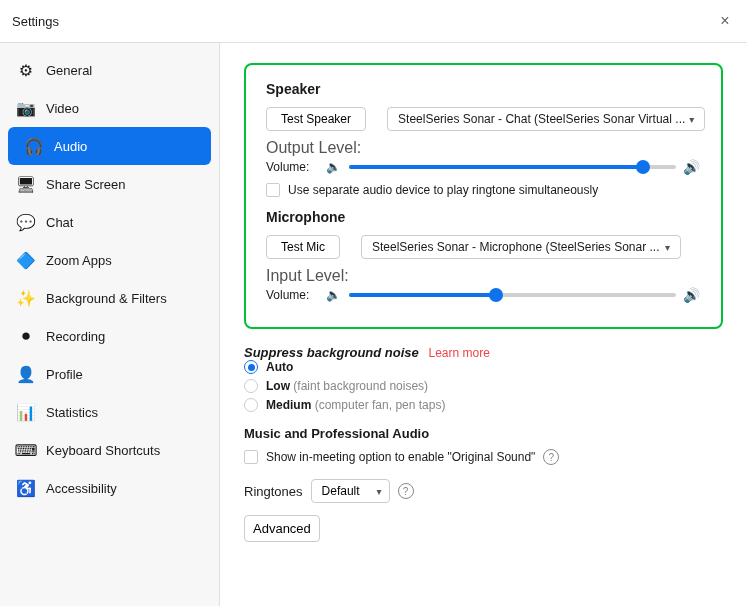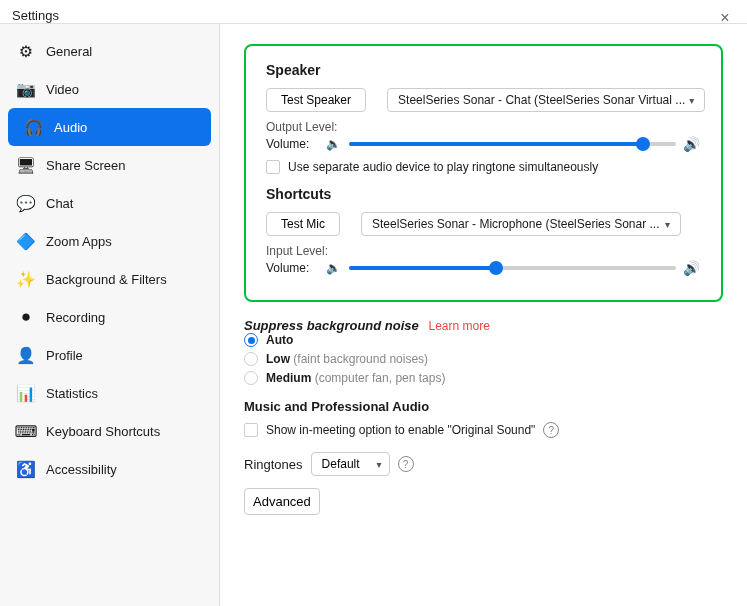--- a/index.html
+++ b/index.html
@@ -1,21 +1,21 @@
 <!DOCTYPE html>
 <html><head>
   <meta charset="utf-8">
   <style>
     * { box-sizing: border-box; margin: 0; padding: 0; }
     body { font-family: -apple-system, BlinkMacSystemFont, 'Segoe UI', Arial, sans-serif; font-size: 13px; background: #fff; color: #1a1a1a; width: 747px; height: 606px; overflow: hidden; display: flex; flex-direction: column; }
 
     .title-bar {
-      display: flex; align-items: flex-start; justify-content: space-between;
+      display: flex; align-items: center; justify-content: space-between;
       padding: 8px 12px; background: #fff; border-bottom: 1px solid #e0e0e0;
-      height: 24px;
+      height: 43px;
     }
     .title-bar-title { font-size: 13px; font-weight: 500; }
     .close-btn {
       width: 20px; height: 20px; cursor: pointer; display: flex; align-items: center; justify-content: center;
       font-size: 16px; color: #666; border: none; background: none;
     }
 
     .main-container { display: flex; flex: 1; overflow: hidden; }
 
     
@@ -57,21 +57,21 @@
 
     .device-select {
       display: flex; align-items: center; gap: 4px;
       border: 1px solid #ccc; border-radius: 4px; padding: 4px 10px;
       font-size: 12px; flex: 1; cursor: pointer; background: #fff;
       justify-content: space-between; max-width: 320px;
     }
     .device-select-text { overflow: hidden; text-overflow: ellipsis; white-space: nowrap; }
     .chevron { font-size: 10px; color: #555; }
 
-    .label { font-size: 12px; color: #555; margin-bottom: 2px; }
+    .label { font-size: 16px; color: #555; margin-bottom: 2px; }
 
     .slider-row { display: flex; align-items: center; gap: 8px; margin-bottom: 8px; }
     .slider-label { font-size: 12px; width: 52px; }
     .slider-icon { font-size: 12px; color: #555; }
     .slider-track {
       flex: 1; height: 4px; background: #d0d0d0; border-radius: 2px; position: relative; cursor: pointer;
     }
     .slider-fill { height: 100%; border-radius: 2px; background: #0e72ed; }
     .slider-thumb {
       width: 14px; height: 14px; background: #0e72ed; border-radius: 50%;
@@ -206,21 +206,21 @@
           <div class="slider-fill" id="speaker-fill" style="width:90%"></div>
           <div class="slider-thumb" id="speaker-thumb" style="left:90%"></div>
         </div>
         <span class="vol-icon">🔊</span>
       </div>
       <div class="checkbox-row">
         <div class="checkbox-box"></div>
         <span>Use separate audio device to play ringtone simultaneously</span>
       </div>
 
-      <div class="section-title" style="margin-top:12px">Shortcuts</div>
+      <div class="section-title" style="margin-top:12px">Microphone</div>
       <div class="row">
         <button class="test-btn">Test Mic</button>
         <div class="device-select">
           <span class="device-select-text">SteelSeries Sonar - Microphone (SteelSeries Sonar ...</span>
           <span class="chevron">▾</span>
         </div>
       </div>
       <div class="label">Input Level:</div>
       <div class="slider-row">
         <span class="slider-label">Volume:</span>

